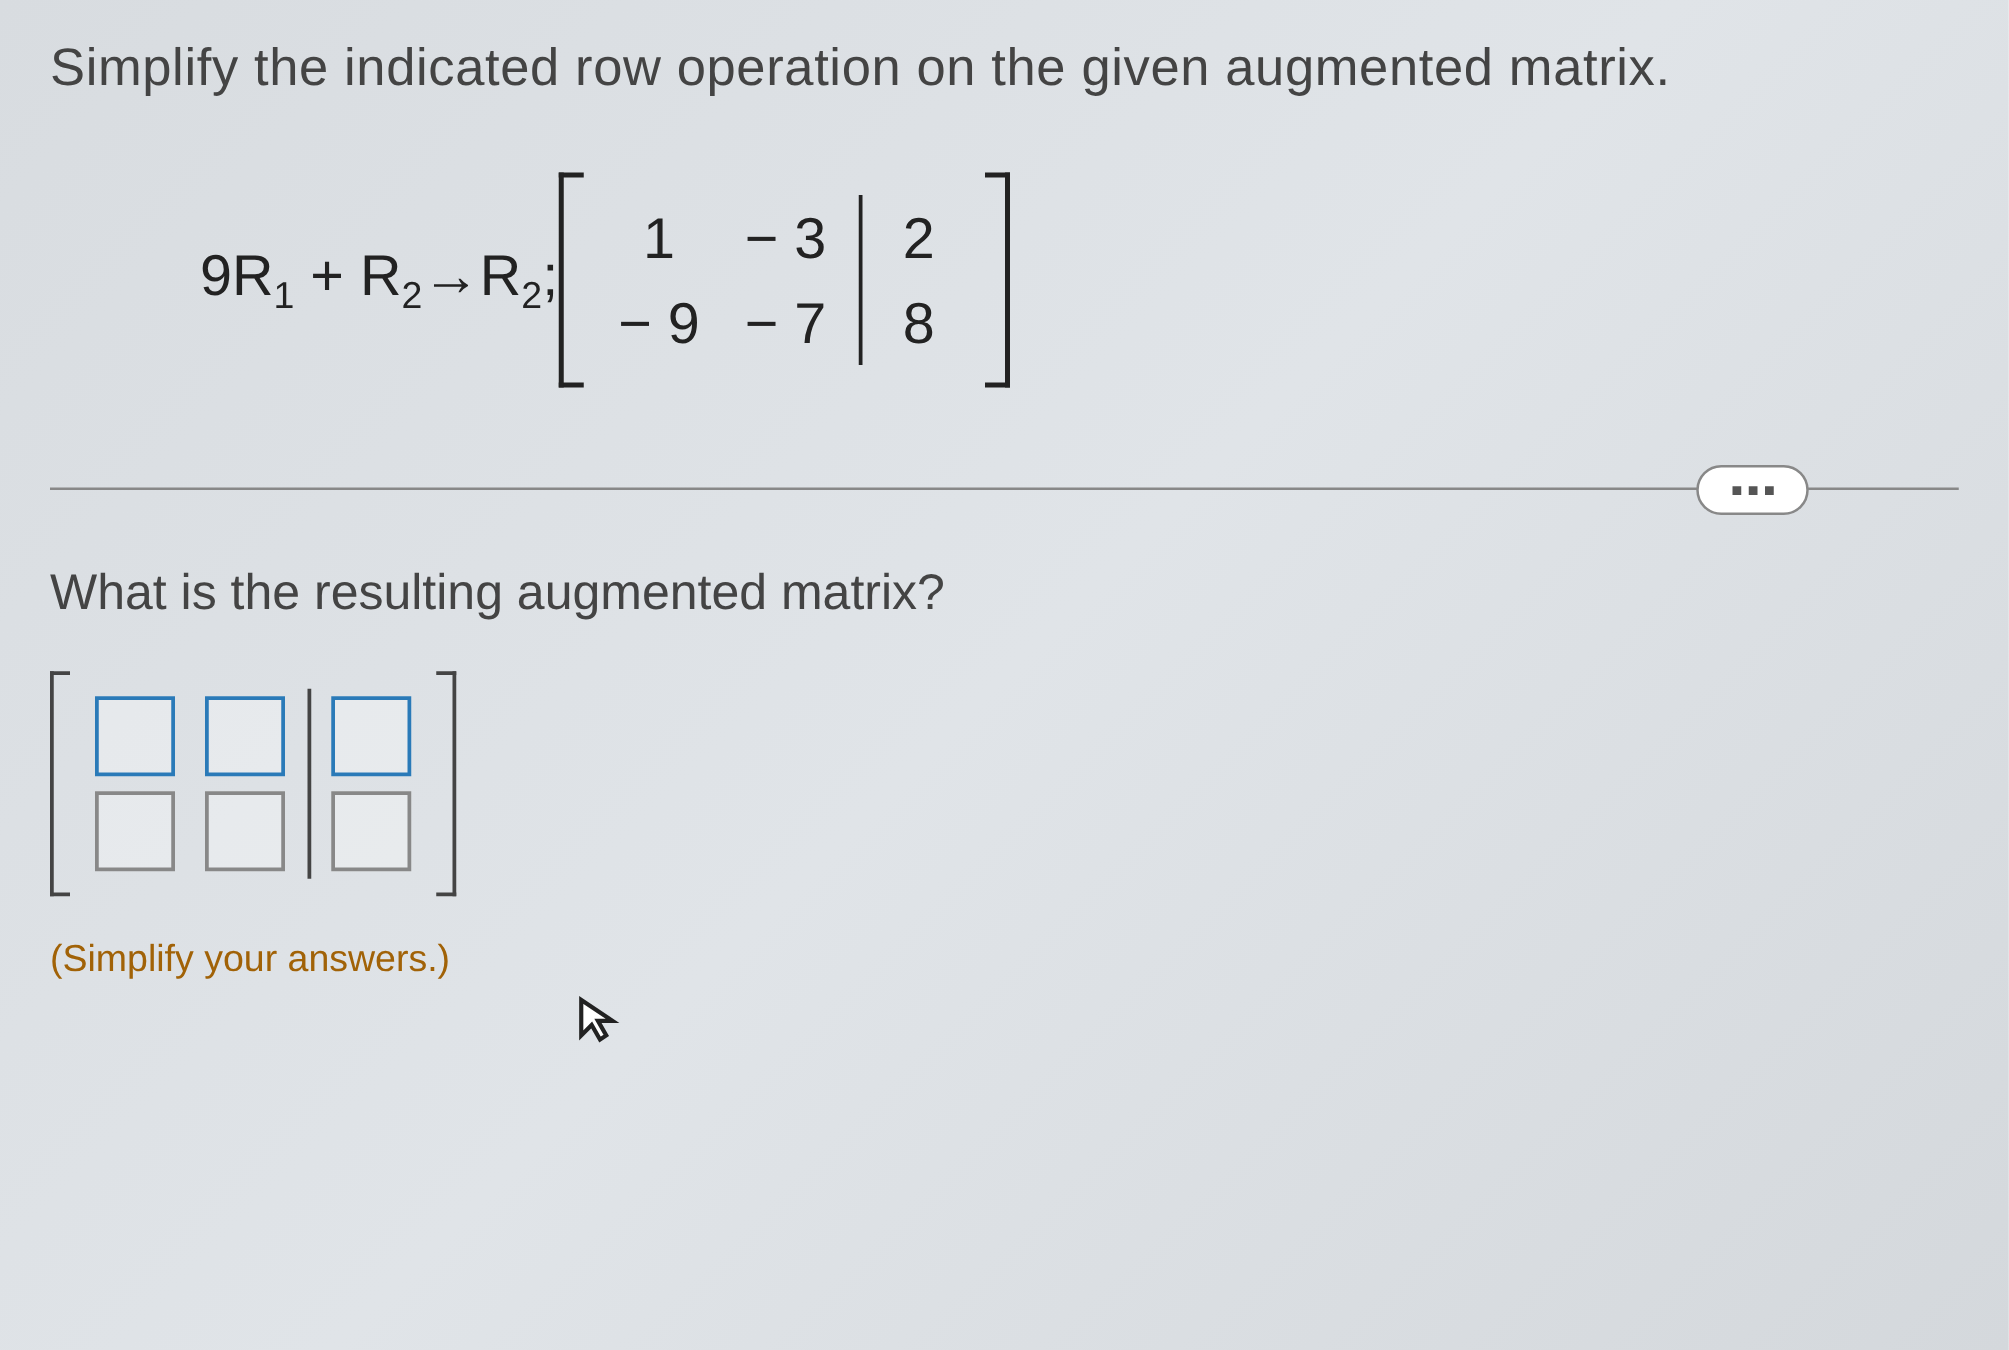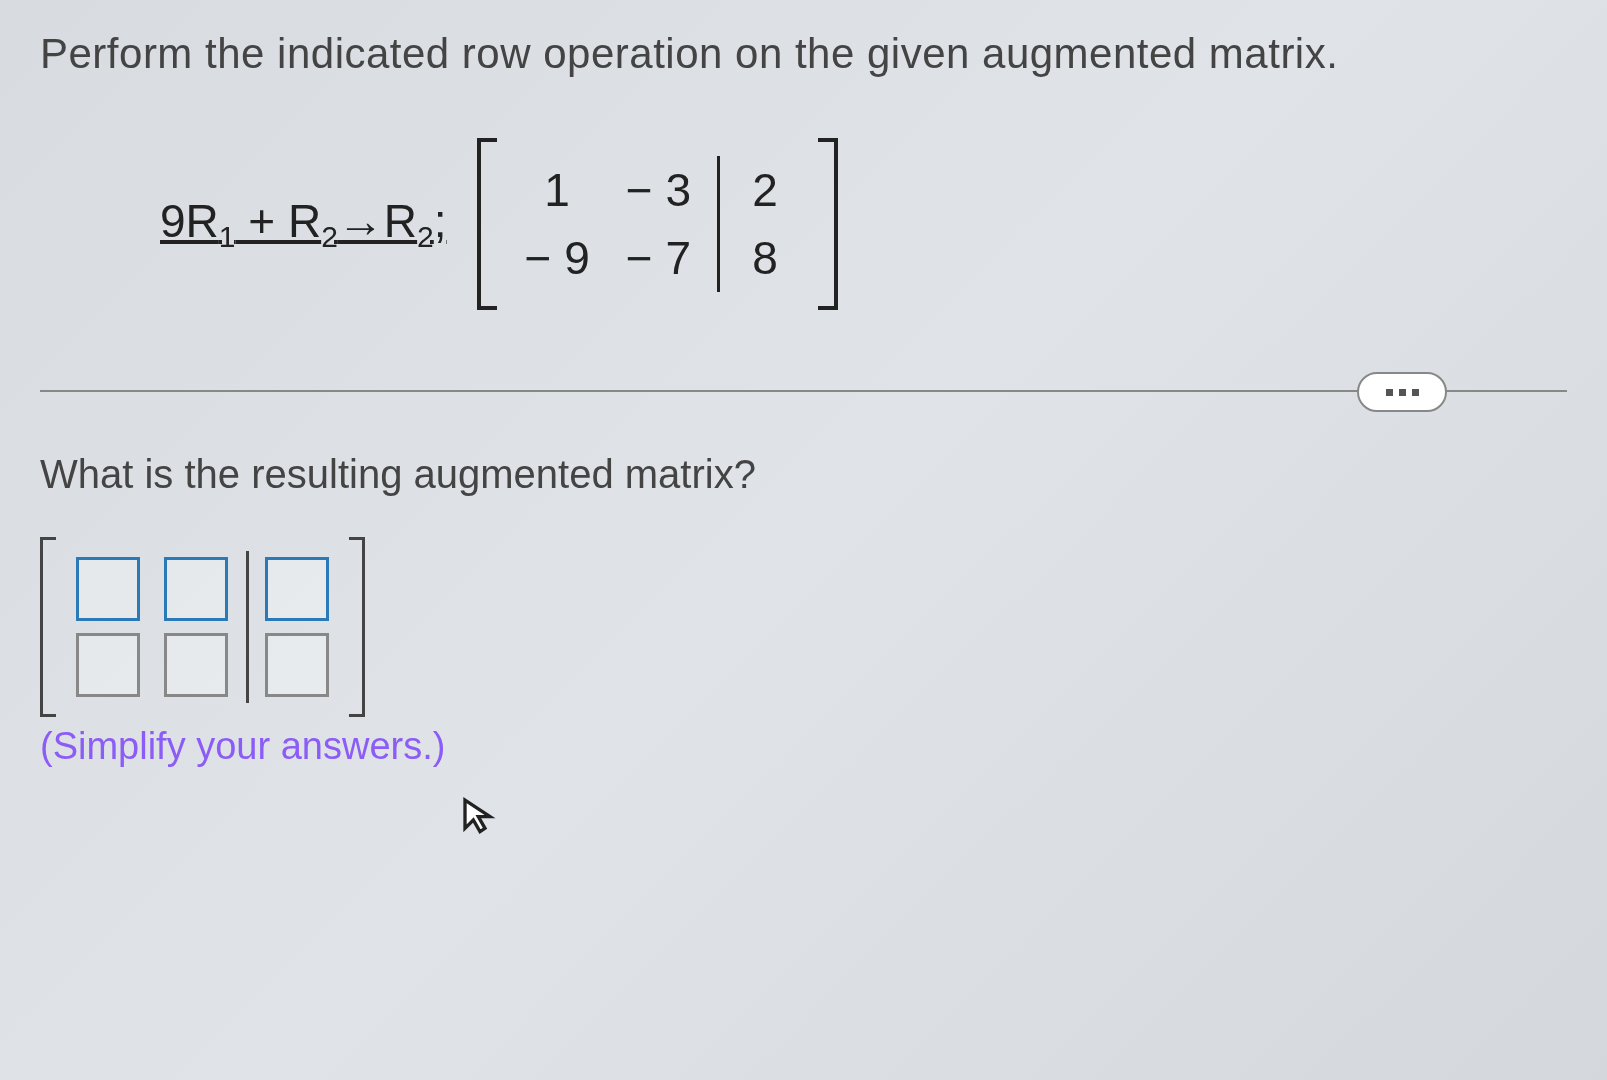--- a/index.html
+++ b/index.html
@@ -25,23 +25,21 @@
     .problem-row {
       display: flex;
       align-items: center;
       justify-content: flex-start;
       margin-left: 120px;
       margin-bottom: 80px;
     }
     .operation {
       font-size: 46px;
       color: #222;
-      margin-right: 30px;
       white-space: nowrap;
-      text-decoration: underline;
     }
     .operation sub {
       font-size: 30px;
       vertical-align: sub;
     }
     .matrix {
       display: inline-flex;
       align-items: stretch;
       font-size: 46px;
       color: #222;
@@ -145,42 +143,42 @@
       background: rgba(255,255,255,0.3);
       margin: 6px 4px;
       font-size: 28px;
       text-align: center;
       color: #222;
     }
     .input-box.row2 {
       border-color: #888;
     }
     .hint {
-      font-size: 38px;
-      color: #8b5cf6;
-      margin-top: 8px;
+      font-size: 30px;
+      color: #a16207;
+      margin-top: 34px;
     }
     .cursor-icon {
       position: absolute;
       left: 460px;
       top: 790px;
       font-size: 44px;
       color: #222;
       pointer-events: none;
     }
     .answer-area {
       display: flex;
       align-items: center;
       gap: 60px;
     }
   </style>
 </head>
 <body>
 
-<div class="instruction">Perform the indicated row operation on the given augmented matrix.</div>
+<div class="instruction">Simplify the indicated row operation on the given augmented matrix.</div>
 
 <div class="problem-row">
   <div class="operation">
     <span>9R</span><sub>1</sub><span> + R</span><sub>2</sub><span>→R</span><sub>2</sub><span>;</span>
   </div>
 
   <div class="matrix">
     <div class="bracket-left"></div>
     <div class="matrix-body">
       <div class="matrix-col">

